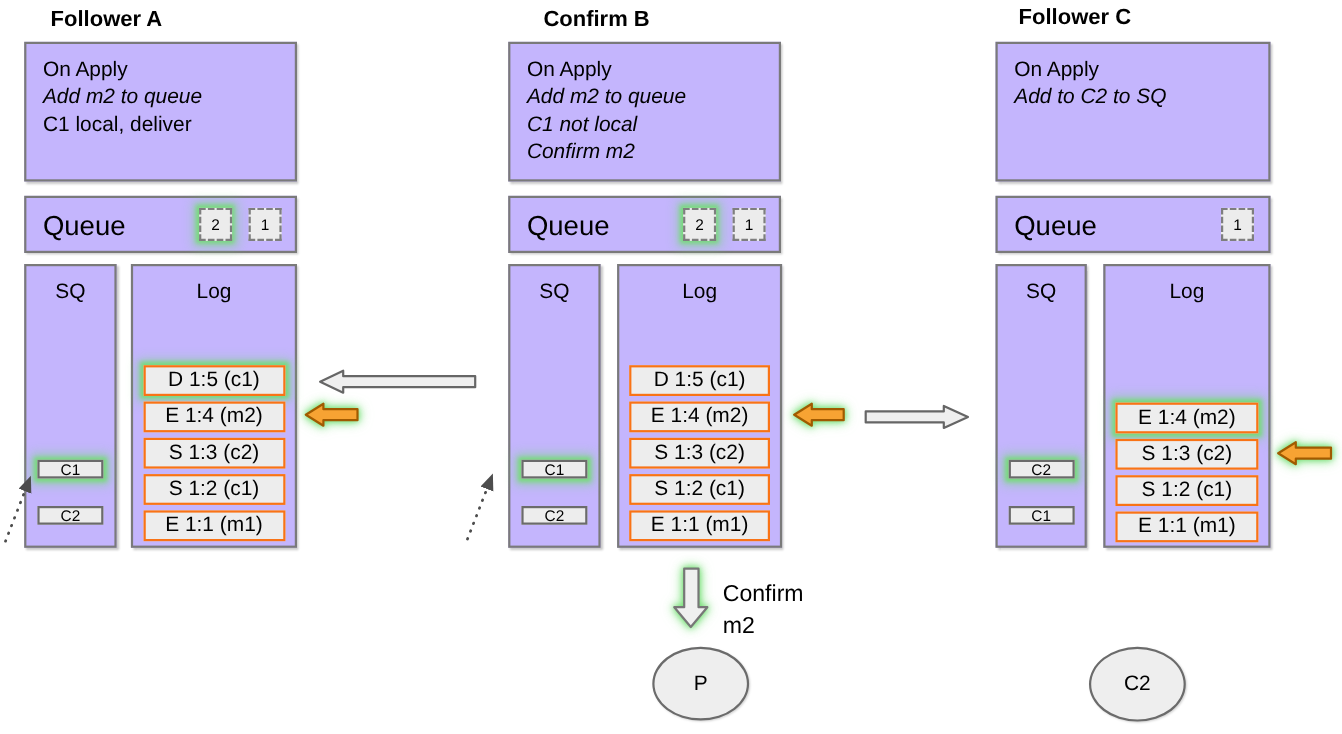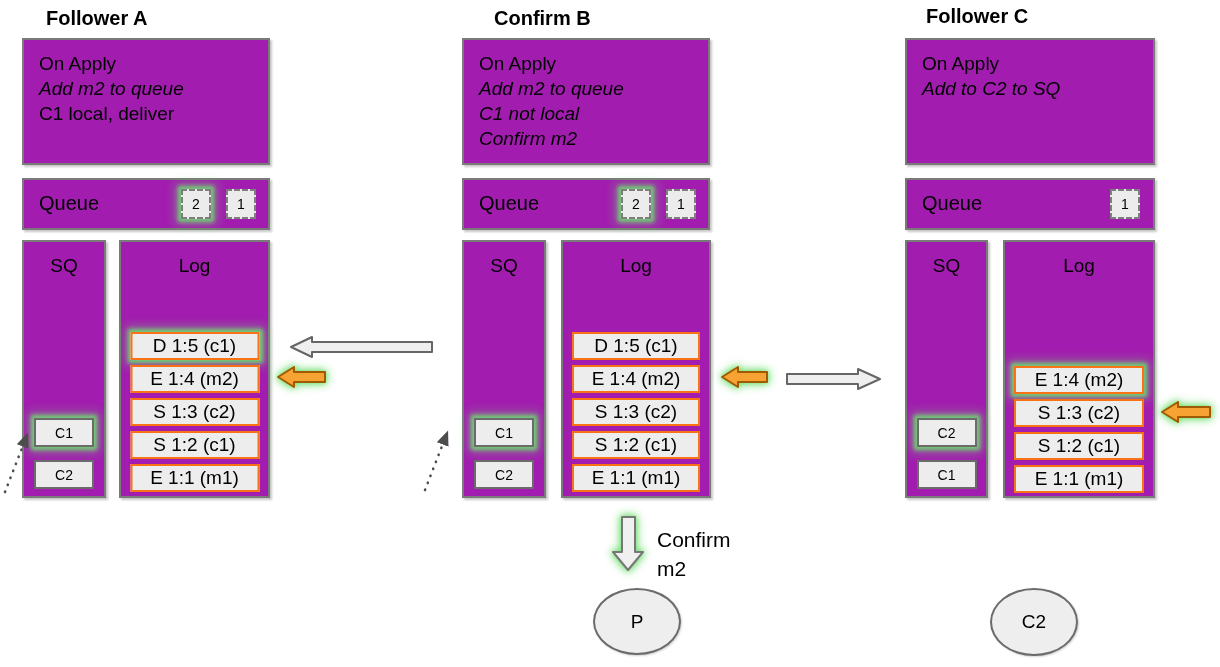--- a/index.html
+++ b/index.html
@@ -2,35 +2,35 @@
 <html><head>
 <meta charset="utf-8">
 <style>
   html,body{margin:0;padding:0;background:#fff;}
   .canvas{
     position:relative;width:1220px;height:667px;background:#fff;overflow:hidden;
     font-family:"Liberation Sans",sans-serif;color:#000;
   }
   .title{position:absolute;top:7px;font-size:20px;font-weight:bold;white-space:nowrap;}
   .panel{
-    position:absolute;background:#a21caf;border:2px solid #7a7a7a;box-sizing:border-box;
+    position:absolute;background:#c4b5fd;border:2px solid #7a7a7a;box-sizing:border-box;
     box-shadow:2px 2px 2px rgba(0,0,0,0.22);
   }
   .onapply{padding:11px 0 0 15px;font-size:19px;line-height:25px;}
   .onapply .line{white-space:nowrap;}
   .it{font-style:italic;}
-  .qlabel{position:absolute;left:15px;top:12px;font-size:20px;}
+  .qlabel{position:absolute;left:15px;top:12px;font-size:25px;}
   .qslot{
     position:absolute;top:9px;width:30px;height:30px;box-sizing:border-box;
     border:2px dashed #7e7e7e;display:flex;align-items:center;justify-content:center;
     font-size:14px;background:#ececec;
   }
   .phead{position:absolute;top:13px;left:0;width:100%;text-align:center;font-size:19px;}
   .sqitem{
-    position:absolute;left:50%;transform:translateX(-50%);width:60px;height:29px;
+    position:absolute;left:50%;transform:translateX(-50%);width:60px;height:17px;
     box-sizing:border-box;border:2px solid #6b6b6b;background:#ededed;
     display:flex;align-items:center;justify-content:center;font-size:14px;
   }
   .entry{
     position:absolute;left:50%;transform:translateX(-50%);width:calc(100% - 18px);height:28px;
     box-sizing:border-box;border:2px solid #f97316;background:#ededed;
     display:flex;align-items:center;justify-content:center;font-size:19px;white-space:nowrap;
   }
   .glow{box-shadow:0 0 4px 3px rgba(110,222,110,0.85),0 0 10px 6px rgba(110,222,110,0.40);}
   .overlay{position:absolute;left:0;top:0;z-index:5;pointer-events:none;}

